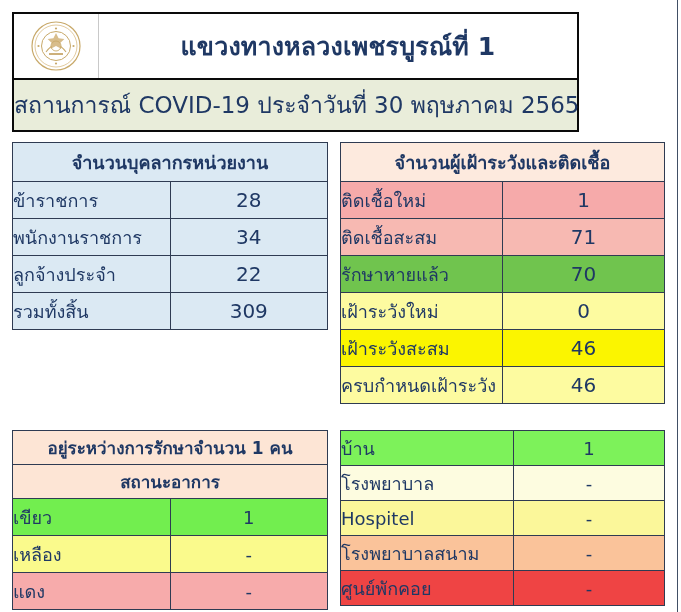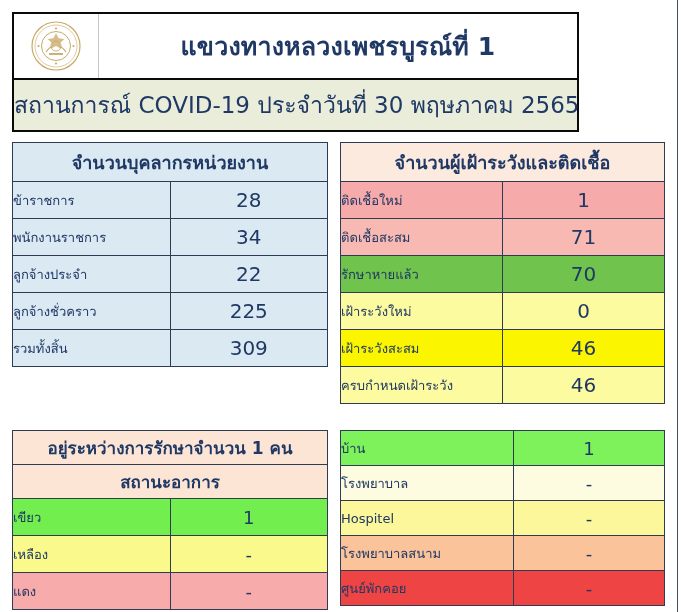--- a/index.html
+++ b/index.html
@@ -100,21 +100,21 @@
     vertical-align: middle;
   }
   .tbl .hdr {
     text-align: center;
     font-size: 18px;
     color: #1f3864;
     font-weight: bold;
   }
   .lbl {
     padding-left: 7px;
-    font-size: 13px;
+    font-size: 18px;
     color: #1f3864;
     text-align: left;
     white-space: nowrap;
   }
   .val {
     text-align: center;
     font-size: 20px;
     color: #1f3864;
     font-weight: bold;
   }
@@ -219,24 +219,20 @@
     </tr>
     <tr>
       <td class="lbl">พนักงานราชการ</td>
       <td class="val">34</td>
     </tr>
     <tr>
       <td class="lbl">ลูกจ้างประจำ</td>
       <td class="val">22</td>
     </tr>
     <tr>
-      <td class="lbl">ลูกจ้างชั่วคราว</td>
-      <td class="val">225</td>
-    </tr>
-    <tr>
       <td class="lbl">รวมทั้งสิ้น</td>
       <td class="val">309</td>
     </tr>
   </tbody>
     </table>
 
   <table class="tbl" id="tbl-surveillance">
     <tbody>
         <tr>
       <th class="hdr" colspan="2">จำนวนผู้เฝ้าระวังและติดเชื้อ</th>

